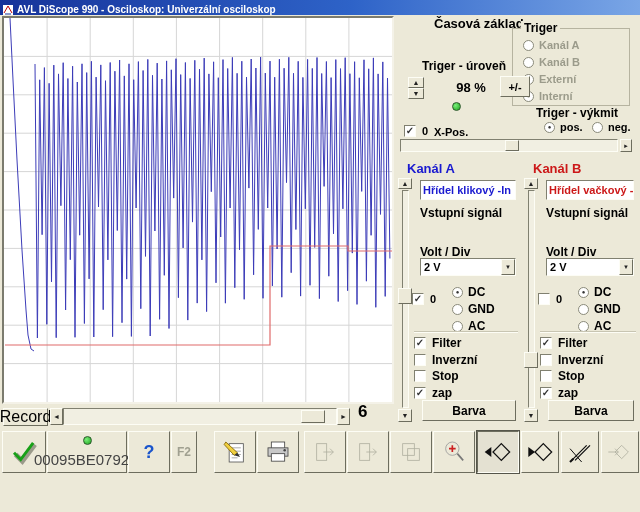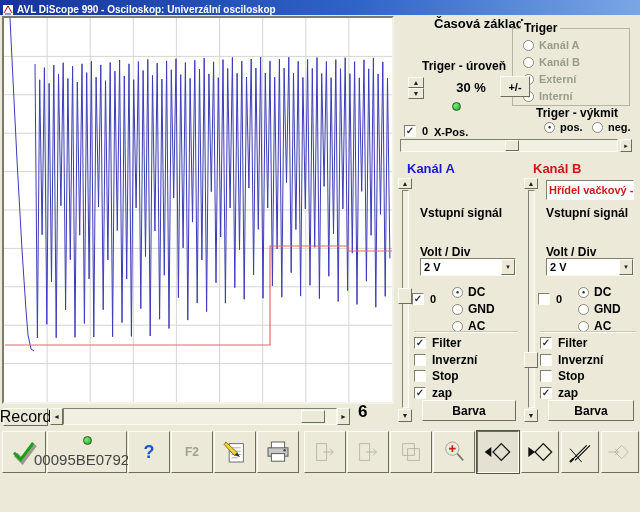--- a/index.html
+++ b/index.html
@@ -98,21 +98,21 @@
       <span class="radio gr">
           <span class="dot">●</span>
         </span>
       <span class="h11 gray">Interní</span>
     </div>
   </div>
 
   <div class="abs h12" style="left:422px;top:59px;">Triger - úroveň</div>
   <div class="abs raised arrowtxt" style="left:408px;top:77px;width:16px;height:11px;">▲</div>
   <div class="abs raised arrowtxt" style="left:408px;top:88px;width:16px;height:11px;">▼</div>
-  <div class="abs h13" style="left:448px;top:80px;width:46px;text-align:center;">30 %</div>
+  <div class="abs h13" style="left:448px;top:80px;width:46px;text-align:center;">98 %</div>
   <div class="abs raised h11" style="left:500px;top:76px;width:30px;height:21px;display:flex;align-items:center;justify-content:center;">+/-</div>
   <div class="abs led" style="left:452px;top:102px;"></div>
 
   <div class="abs h12" style="left:536px;top:106px;">Triger - výkmit</div>
   <div class="abs" style="left:544px;top:121px;display:flex;align-items:center;gap:5px;">
     <span class="radio">
         <span class="dot">●</span>
       </span>
     <span class="h11">pos.</span>
   </div>
@@ -134,20 +134,23 @@
     <div class="raised" style="position:absolute;left:104px;top:0px;width:14px;height:11px;"></div>
   </div>
   <div class="abs raised arrowtxt" style="left:620px;top:139px;width:12px;height:13px;">▸</div>
 
   <div class="abs h13" style="left:407px;top:161px;color:#1a1ad0;">Kanál A</div>
   <div class="abs raised arrowtxt" style="left:398px;top:178px;width:14px;height:11px;">▲</div>
   <div class="abs track-h" style="left:402px;top:190px;width:7px;height:218px;"></div>
   <div class="abs raised" style="left:398px;top:288px;width:14px;height:16px;"></div>
   <div class="abs raised arrowtxt" style="left:398px;top:409px;width:14px;height:13px;">▼</div>
 
+  <div class="abs sunken" style="left:420px;top:180px;width:96px;height:20px;display:flex;align-items:center;">
+    <span class="h11" style="color:#1a1ad0;padding-left:2px;overflow:hidden;">Hřídel klikový -In</span>
+  </div>
   <div class="abs h12" style="left:420px;top:206px;">Vstupní signál</div>
   <div class="abs h12" style="left:420px;top:245px;">Volt / Div</div>
   <div class="abs sunken combo" style="left:420px;top:258px;width:96px;height:18px;">
     <span class="cval">2 V</span>
     <span class="cbtn raised">▼</span>
   </div>
 
   <div class="abs" style="left:412px;top:293px;display:flex;align-items:center;gap:6px;">
     <span class="checkbox">
         <span class="ck">✓</span>
@@ -282,21 +285,21 @@
       <path d="M6 19 L14 27 L29 7" stroke="#18a018" stroke-width="3.5" fill="none"></path>
     </svg>
   </div>
   <div class="tbtn raised" style="left:47px;width:80px;">
     <span class="led" style="margin-bottom:6px;"></span>
     <span class="serial">00095BE0792C</span>
   </div>
   <div class="tbtn raised" style="left:128px;width:42px;">
     <span class="qmark">?</span>
   </div>
-  <div class="tbtn raised" style="left:171px;width:42px;">
+  <div class="tbtn raised" style="left:171px;width:26px;">
     <span class="f2">F2</span>
   </div>
   <div class="tbtn raised" style="left:214px;width:42px;">
     <svg width="30" height="30" viewBox="0 0 36 36">
       <rect x="11" y="8" width="17" height="22" fill="#fff" stroke="#555"></rect>
       <path d="M14 13h11M14 17h11M14 21h11M14 25h7" stroke="#999" stroke-width="1" fill="none"></path>
       <path d="M7 6 L21 19 L17 22 L5 9 Z" fill="#f0d040" stroke="#806000" stroke-width="1"></path>
       <path d="M21 19 L24 24 L17 22 Z" fill="#333"></path>
     </svg>
   </div>

